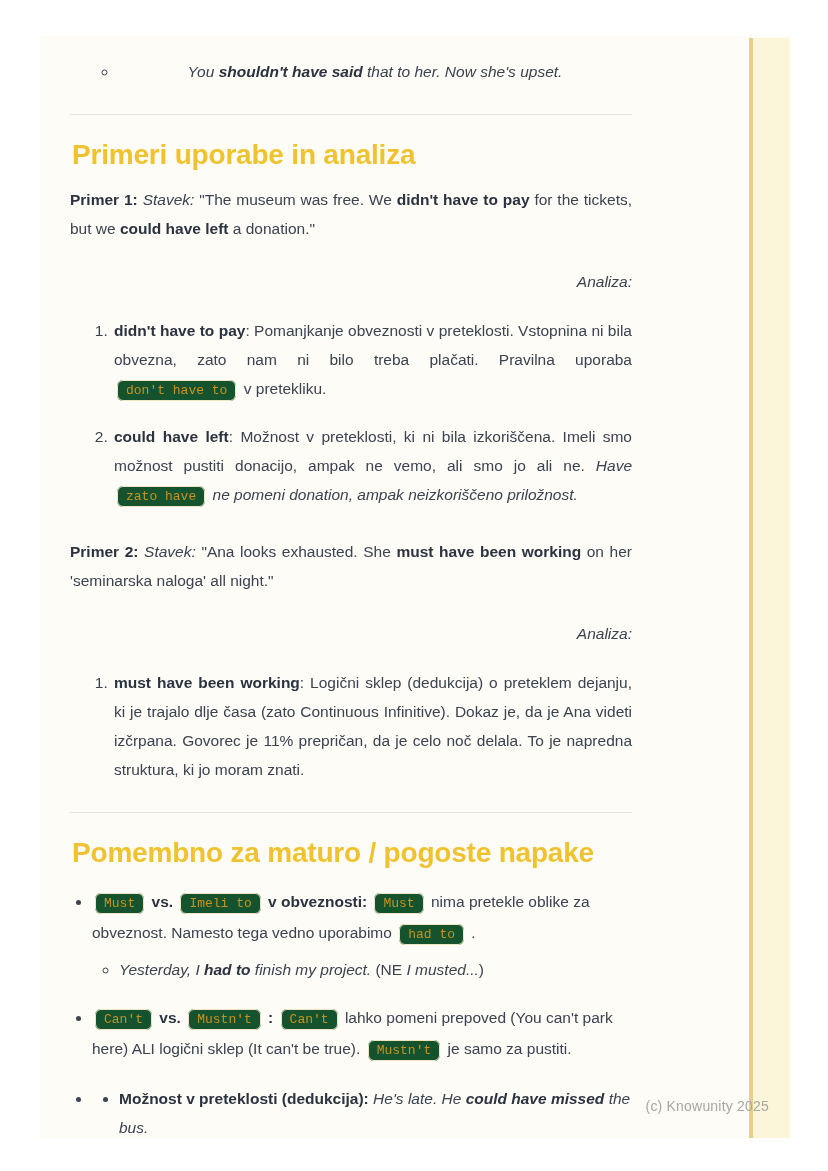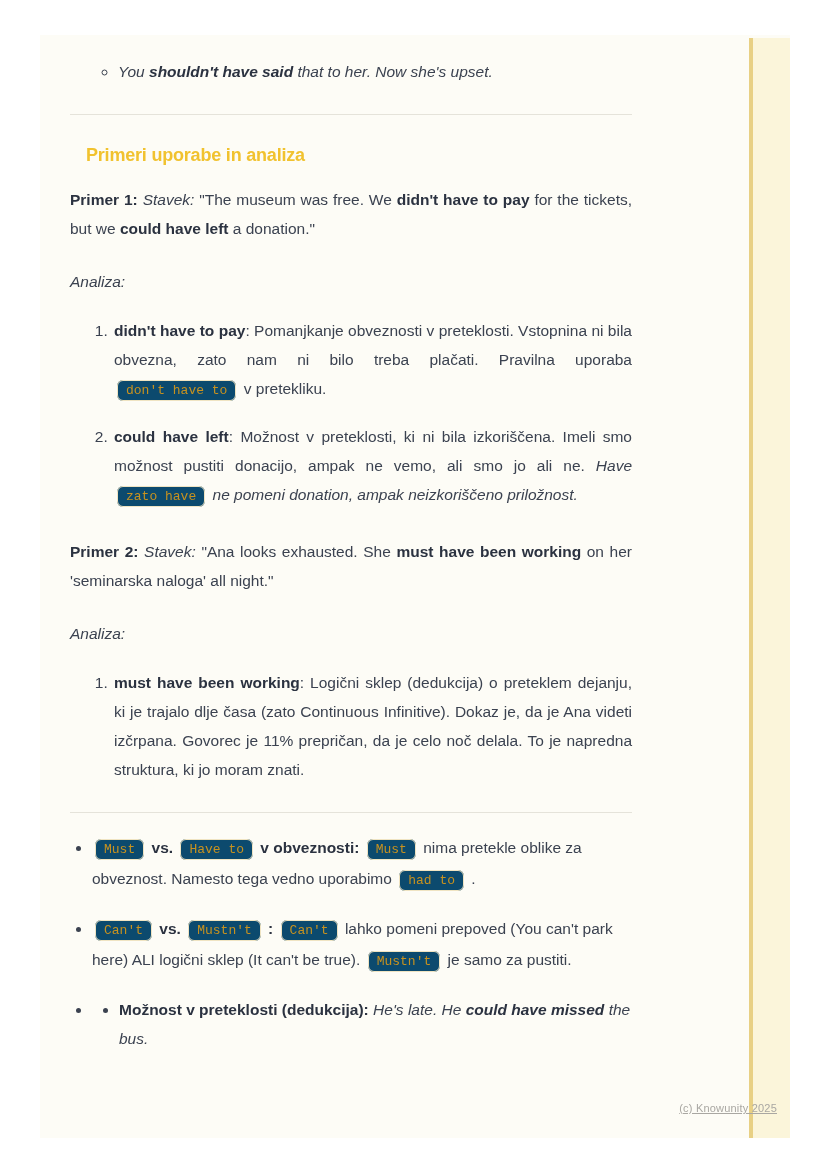--- a/index.html
+++ b/index.html
@@ -38,41 +38,42 @@
     width: 562px;
     margin-left: 30px;
     padding-top: 10px;
     color: #3b4250;
     font-size: 15.5px;
     line-height: 29px;
   }
   ul, ol { margin: 0; }
   .circle-list { list-style-type: circle; padding-left: 48px; }
   .top-list { margin-top: 12px; }
-  .top-list li { font-style: italic; }
+  .top-list li { font-style: italic; text-align: center; }
   .divider {
     border: none;
     border-top: 1px solid #e5e3da;
     margin: 28px 0 0 0;
   }
   h2 {
     color: #f1c22f;
-    font-size: 18px;
+    font-size: 28px;
     line-height: 28px;
     font-weight: 700;
-    margin: 26px 0 14px 16px;
+    margin: 26px 0 14px 2px;
     letter-spacing: -0.2px;
   }
   .para {
     margin: 16px 0 24px 0;
     text-align: justify;
   }
   .label {
     margin: 24px 0 18px 0;
     font-style: italic;
+    text-align: right;
   }
   ol.analysis {
     padding-left: 42px;
     margin: 20px 0 26px 0;
   }
   ol.analysis > li {
     margin-bottom: 17px;
     padding-left: 2px;
     text-align: justify;
   }
@@ -90,38 +91,37 @@
   ul.nested-disc {
     list-style-type: disc;
     padding-left: 27px;
     margin-top: 10px;
   }
   ul.nested-disc > li { margin-bottom: 15px; }
   .chip {
     font-family: "Liberation Mono", "DejaVu Sans Mono", monospace;
     font-size: 13px;
     color: #c8921f;
-    background: #0c4a6e;
+    background: #14532d;
     border: 1px solid #f0e4c2;
     border-radius: 6px;
     padding: 2px 8px;
     margin: 0 3px;
     white-space: nowrap;
   }
   .seg-b { font-weight: 700; color: #2b3240; }
   .seg-i { font-style: italic; }
   .watermark {
     position: absolute;
-    right: 13px;
+    right: 21px;
     bottom: 24px;
-    font-size: 11px;
+    font-size: 14px;
     color: #a9a7a2;
     z-index: 2;
     letter-spacing: 0.2px;
-    text-decoration: underline;
   }
 </style>
 </head>
 <body>
 
 <div class="viewport">
   <div class="page">
     <div class="edge-stripe"></div>
     <div class="watermark">(c) Knowunity 2025</div>
 
@@ -147,24 +147,28 @@
       <p class="para"><span class="seg-b">Primer 2: </span><span class="seg-i">Stavek: </span><span>"Ana looks exhausted. She </span><span class="seg-b">must have been working</span><span> on her 'seminarska naloga' all night."</span></p>
 
       <p class="label">Analiza:</p>
 
       <ol class="analysis">
         <li><span class="seg-b">must have been working</span><span>: Logični sklep (dedukcija) o preteklem dejanju, ki je trajalo dlje časa (zato Continuous Infinitive). Dokaz je, da je Ana videti izčrpana. Govorec je 11% prepričan, da je celo noč delala. To je napredna struktura, ki jo moram znati.</span></li>
       </ol>
 
       <hr class="divider">
 
+      <h2>Pomembno za maturo / pogoste napake</h2>
 
       <ul class="main-list">
         <li>
-          <span><code class="chip">Must</code><span class="seg-b"> vs. </span><code class="chip">Have to</code><span class="seg-b"> v obveznosti: </span><code class="chip">Must</code><span> nima pretekle oblike za obveznost. Namesto tega vedno uporabimo </span><code class="chip">had to</code><span> .</span></span>
+          <span><code class="chip">Must</code><span class="seg-b"> vs. </span><code class="chip">Imeli to</code><span class="seg-b"> v obveznosti: </span><code class="chip">Must</code><span> nima pretekle oblike za obveznost. Namesto tega vedno uporabimo </span><code class="chip">had to</code><span> .</span></span>
+          <ul class="nested-circle">
+            <li><span class="seg-i">Yesterday, I </span><span class="seg-b seg-i">had to</span><span class="seg-i"> finish my project.</span><span> (NE </span><span class="seg-i">I musted...</span><span>)</span></li>
+          </ul>
         </li>
         <li>
           <span><code class="chip">Can't</code><span class="seg-b"> vs. </span><code class="chip">Mustn't</code><span class="seg-b"> : </span><code class="chip">Can't</code><span> lahko pomeni prepoved (You can't park here) ALI logični sklep (It can't be true). </span><code class="chip">Mustn't</code><span> je samo za pustiti.</span></span>
         </li>
         <li>
           <ul class="nested-disc">
             <li><span class="seg-b">Možnost v preteklosti (dedukcija): </span><span class="seg-i">He's late. He </span><span class="seg-b seg-i">could have missed</span><span class="seg-i"> the bus.</span></li>
 
           </ul>
         </li>

